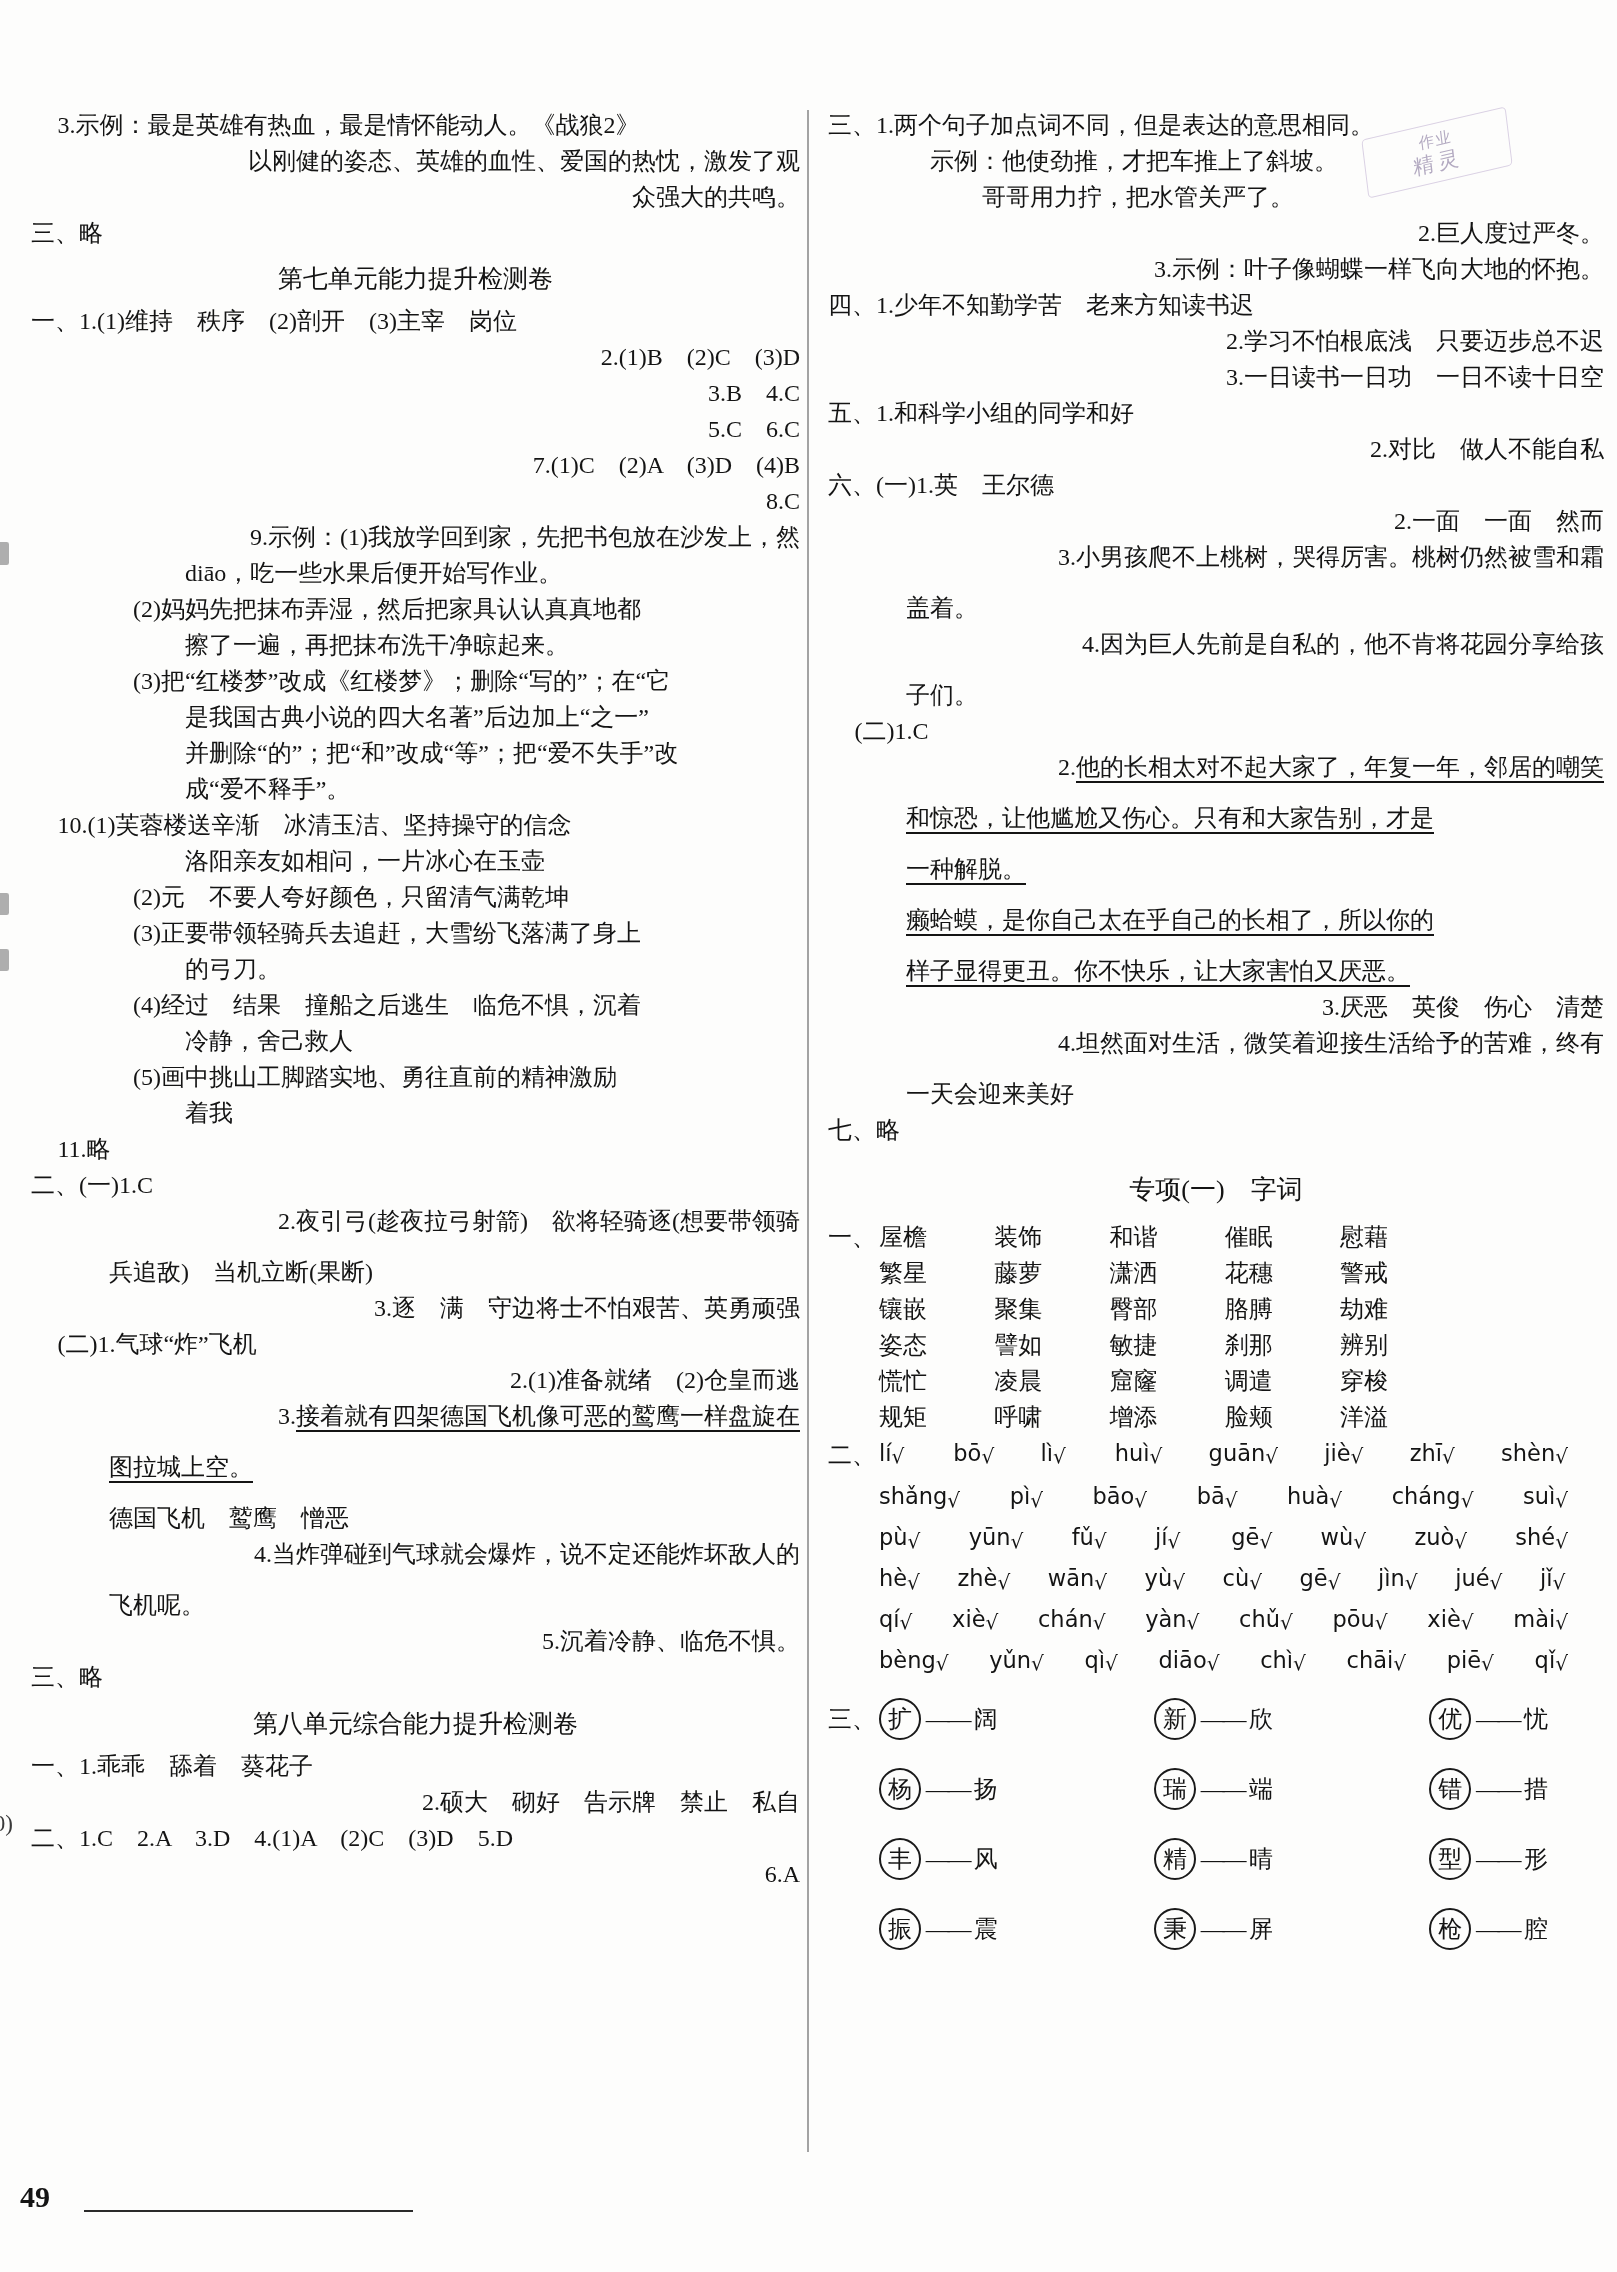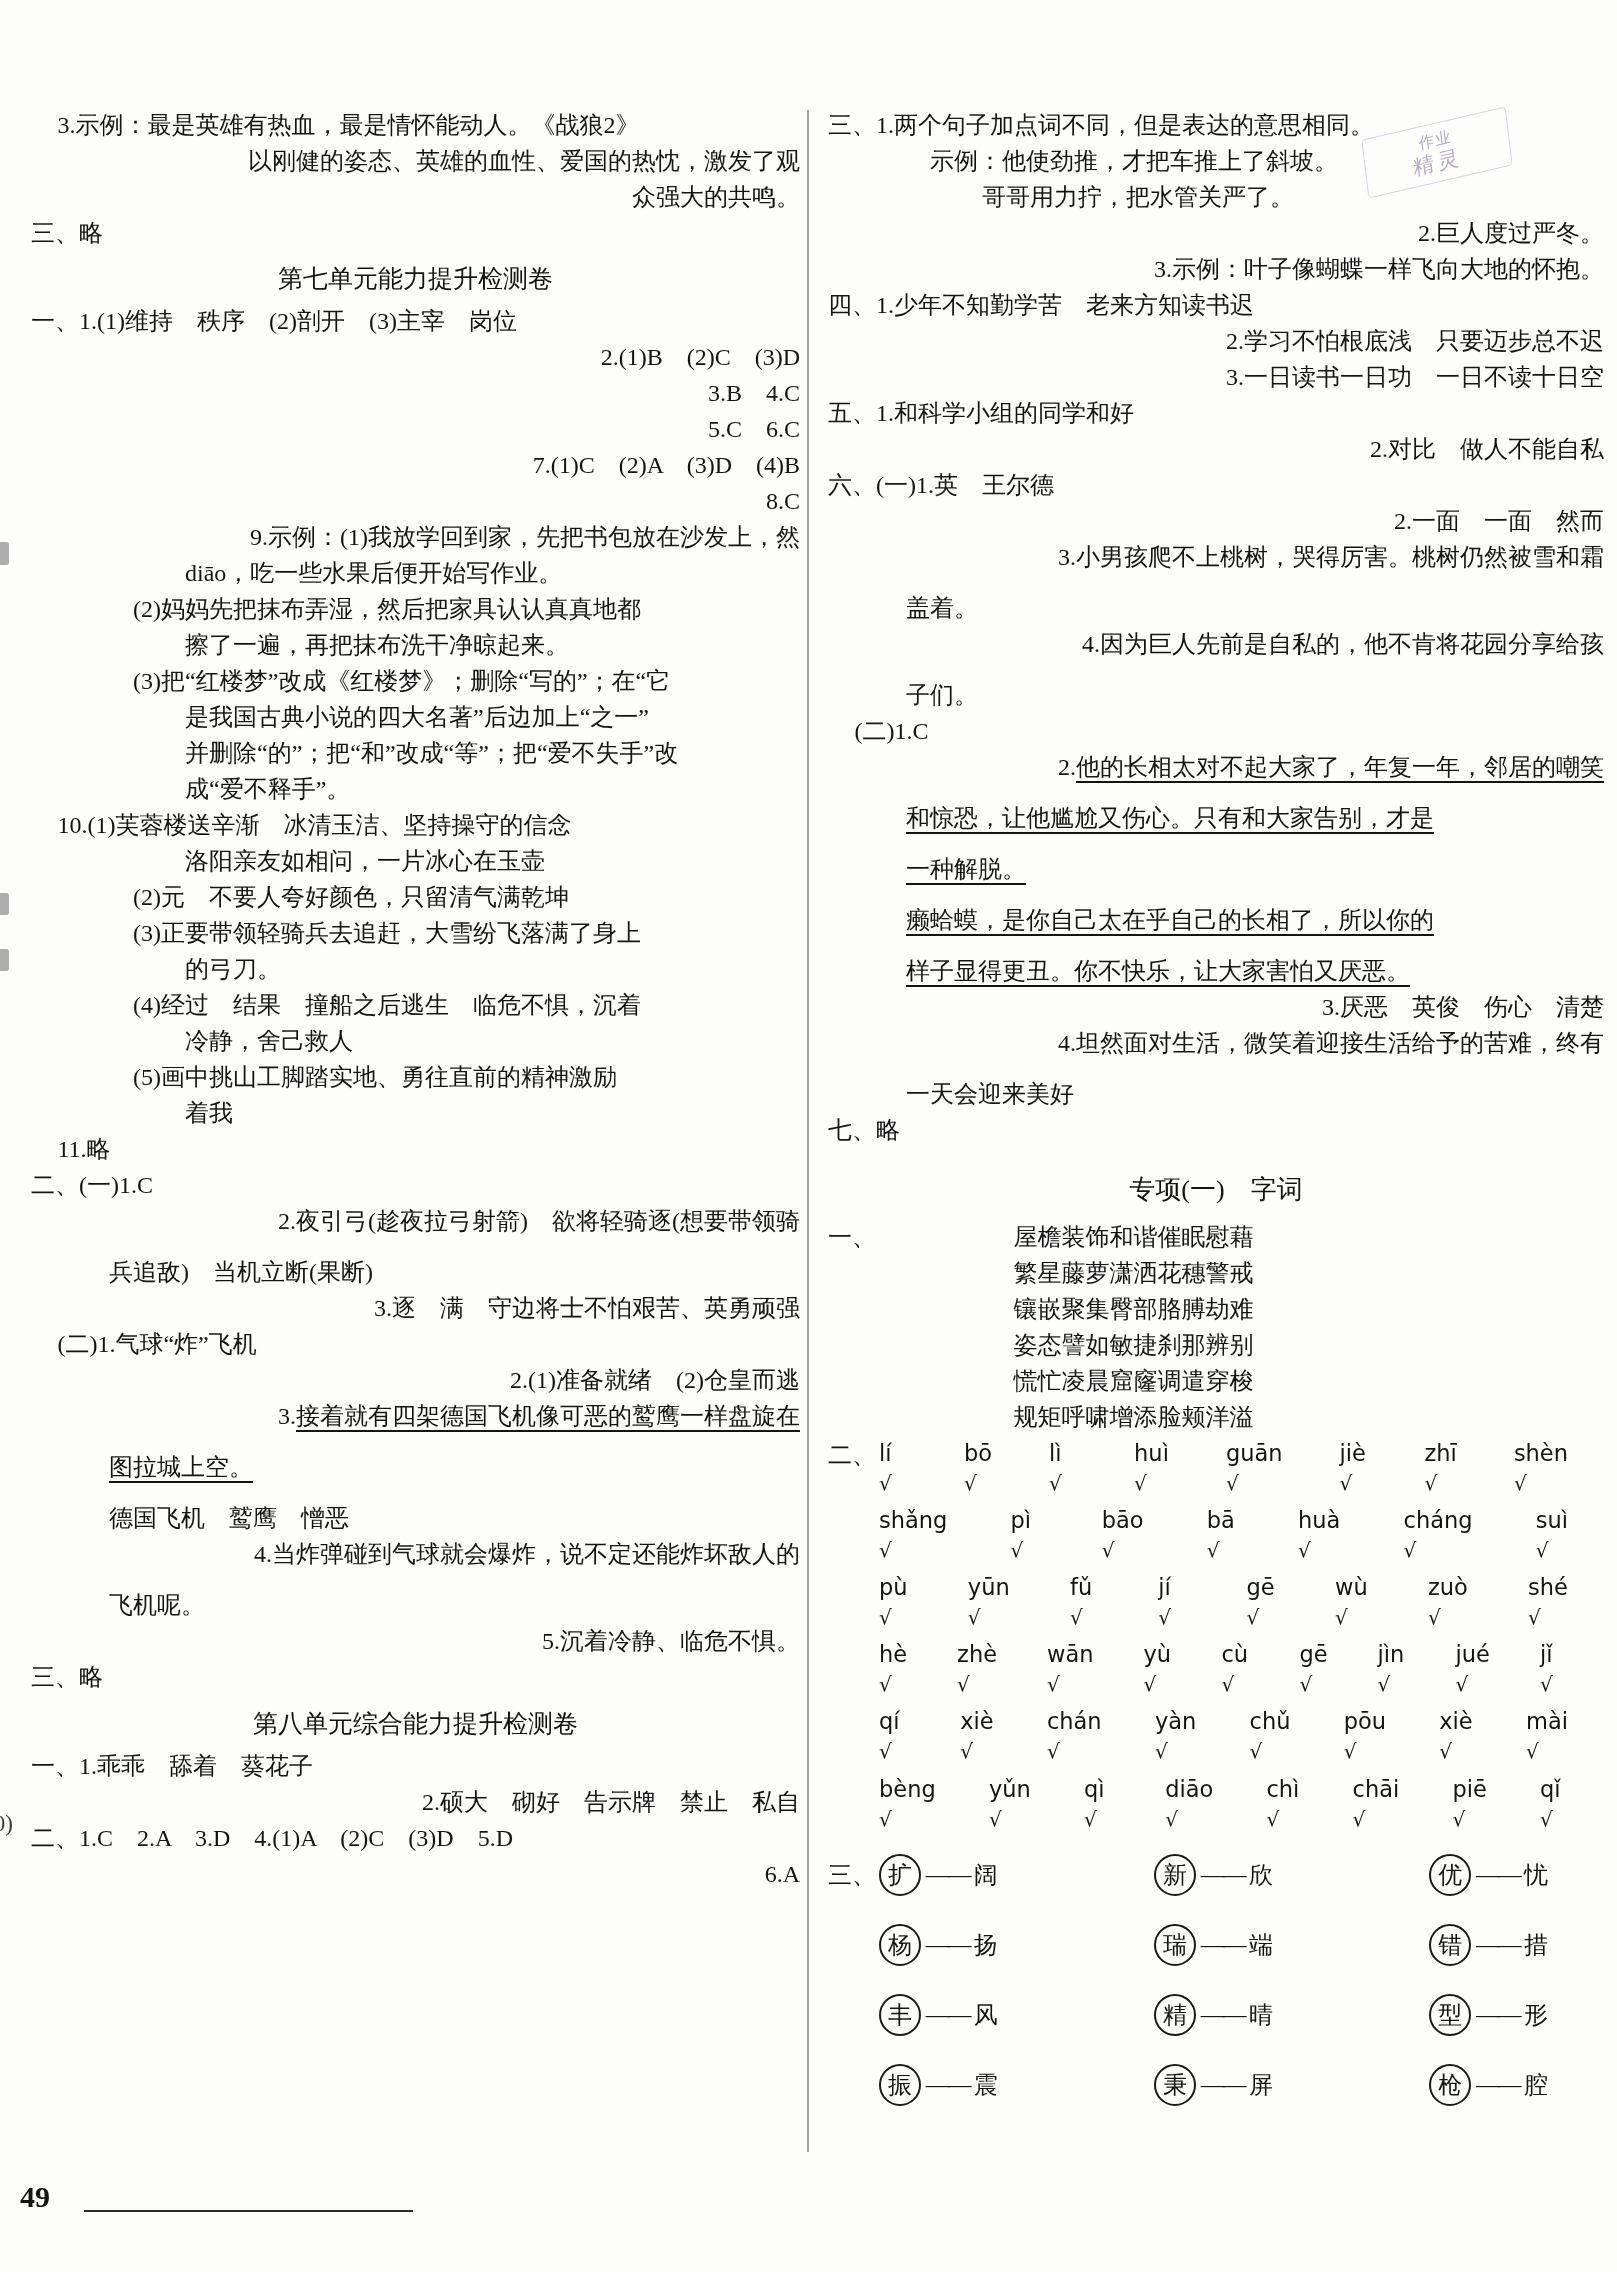--- a/index.html
+++ b/index.html
@@ -21,25 +21,25 @@
   .ind6{padding-left:154px;}
   .u { text-decoration:underline; text-underline-offset:6.2px; text-decoration-thickness:1.6px; }
 
   .heading { font-weight:normal; text-align:center; font-size:25px; line-height:37px; margin:9.3px 0 6.2px; }
   .heading.big-gap { margin:23px 0 11px; font-size:26px; }
 
   .row { display:flex; align-items:flex-start; }
   .rlabel { width:51px; flex:none; font-size:24px; line-height:36px; }
 
   .wordrow { min-height:36px; }
-  .wordset { width:509px; display:flex; justify-content:center; font-size:24px; line-height:36px; }
+  .wordset { width:509px; display:flex; justify-content:space-between; font-size:24px; line-height:36px; }
 
   .pyrow { margin:1.6px 0 7.8px; }
   .pyset { width:689px; display:flex; justify-content:space-between; }
-  .syl { display:flex; flex-direction:column; align-items:flex-start; min-width:28px; }
+  .syl { display:flex; flex-direction:row; align-items:flex-end; min-width:28px; }
   .py { font-family:"DejaVu Sans", sans-serif; font-size:22.5px; line-height:33px; }
   .chk { font-family:"DejaVu Sans", sans-serif; font-size:20px; line-height:26.4px; }
 
   .matchrow { height:70px; align-items:center; }
   .matchrow .rlabel { line-height:70px; }
   .matchset { width:669px; display:flex; justify-content:space-between; align-items:center; }
   .pair { display:flex; align-items:center; }
   .circ { width:42px; height:42px; border:2.3px solid #1a1a1a; border-radius:50%;
           display:flex; align-items:center; justify-content:center; font-size:24px; flex:none; }
   .dash { font-size:24px; margin:0 4.7px; letter-spacing:-2.3px; white-space:nowrap; }

